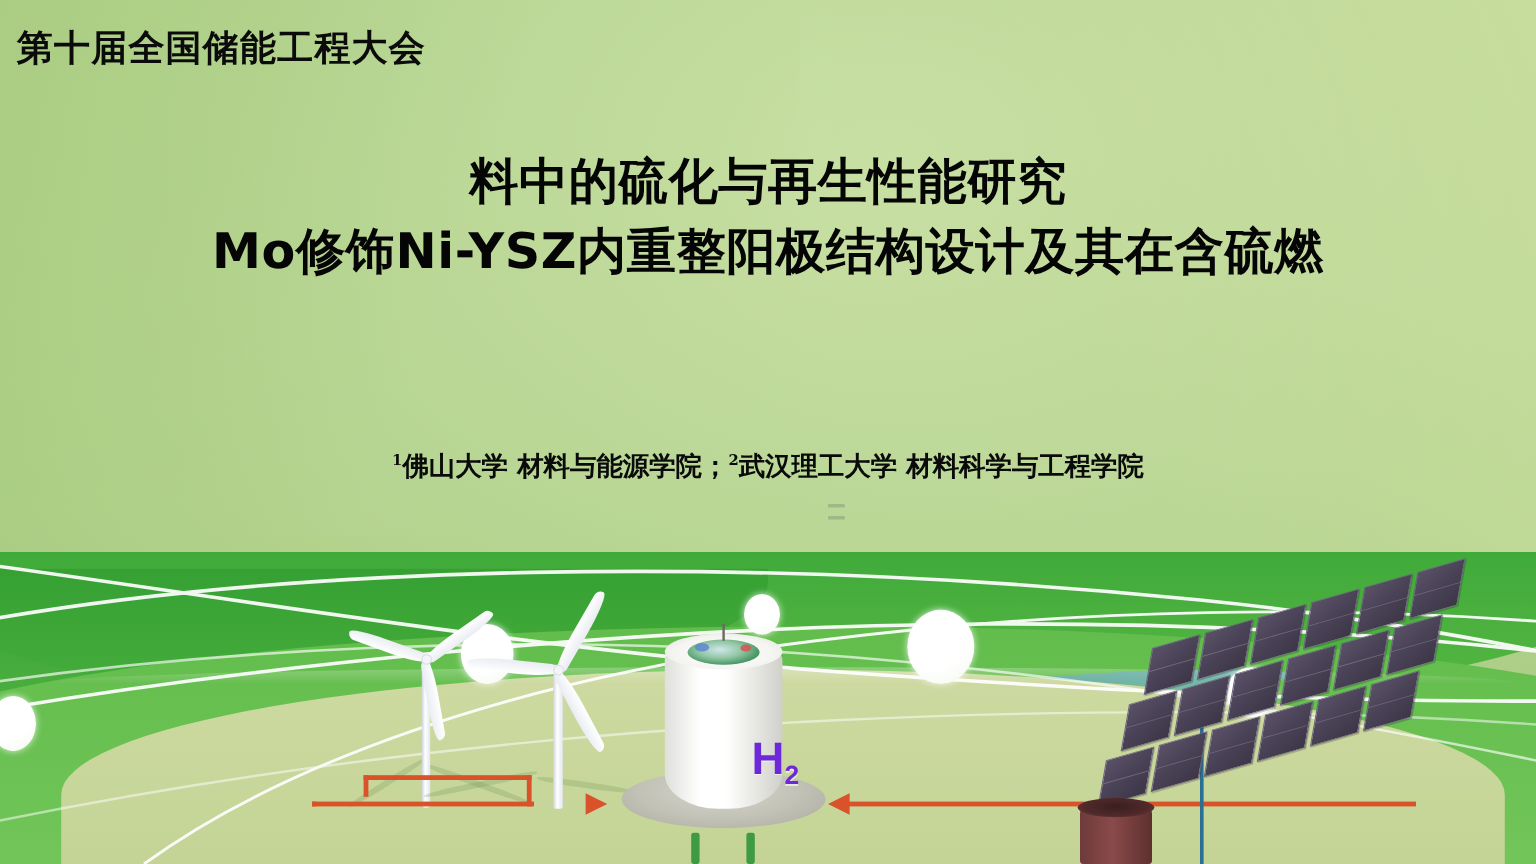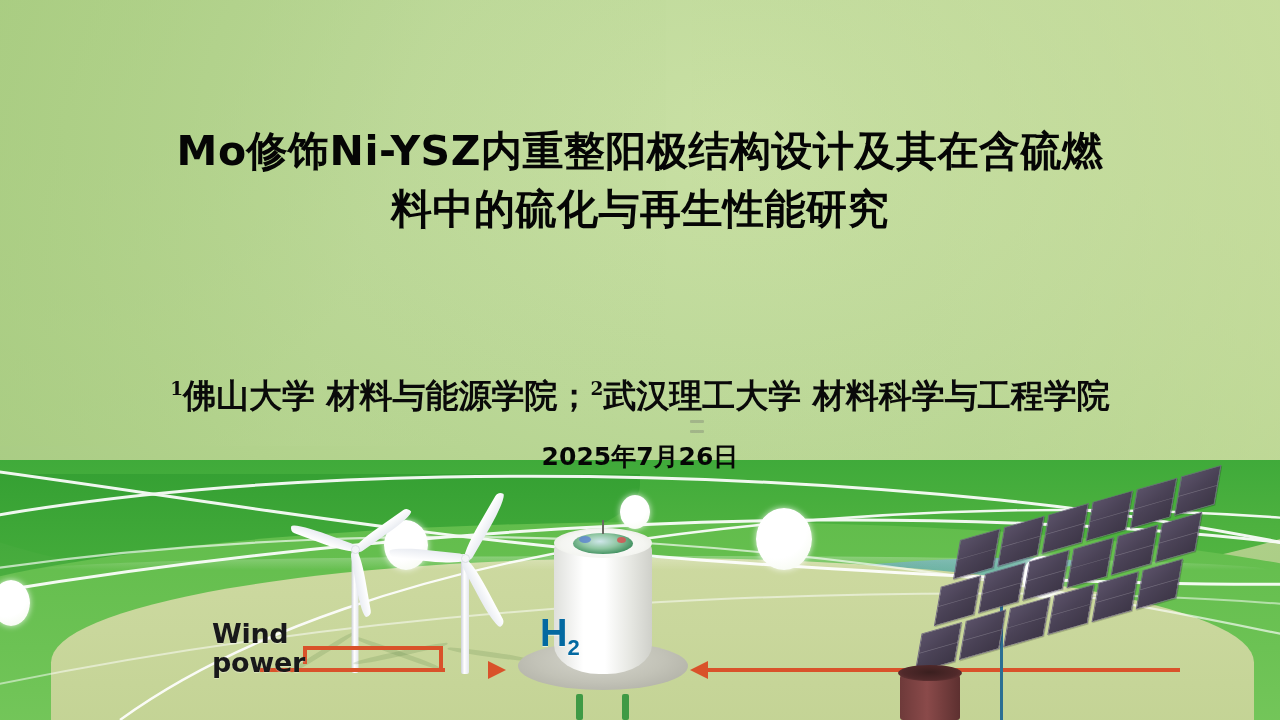--- a/index.html
+++ b/index.html
@@ -122,22 +122,22 @@
     background:rgba(90,130,210,.8);
   }
   .tank-inner:before{
     content:"";position:absolute;right:7px;top:4px;width:9px;height:6px;border-radius:50%;
     background:rgba(214,84,84,.85);
   }
   .tank-rod{
     position:absolute;left:62px;top:0px;width:2px;height:14px;background:#6a6a63;
   }
   .h2{
-    position:absolute;left:0;right:0;top:94px;text-align:left;
-    color:#0369a1;font-weight:bold;font-size:38px;line-height:1;
+    position:absolute;left:0;right:0;top:94px;text-align:right;
+    color:#6d28d9;font-weight:bold;font-size:38px;line-height:1;
     text-shadow:0 1px 0 rgba(255,255,255,.6);
     font-family:"Liberation Sans",sans-serif;
   }
   .h2 sub{font-size:22px;}
   .leg{
     position:absolute;width:7px;height:26px;background:#3f9a45;bottom:-20px;border-radius:2px;
   }
 
   
   .orange{background:#d9522a;position:absolute;}
@@ -185,21 +185,21 @@
     font-size:41px;line-height:1.42;letter-spacing:.5px;
     font-family:"DejaVu Sans","Liberation Sans",sans-serif;
   }
   .authors{
     position:absolute;left:60px;right:60px;top:303px;
     text-align:center;color:#0a0a0a;font-size:29px;font-weight:bold;
     font-family:"DejaVu Serif","Liberation Serif",serif;
   }
   .affil{
     position:absolute;left:40px;right:40px;top:374px;
-    text-align:center;color:#0a0a0a;font-size:33px;font-weight:bold;
+    text-align:center;color:#0a0a0a;font-size:22px;font-weight:bold;
     font-family:"DejaVu Serif","Liberation Serif",serif;
   }
   .date{
     position:absolute;left:0;right:0;top:440px;
     text-align:center;color:#060606;font-size:25px;font-weight:bold;
     font-family:"DejaVu Sans","Liberation Sans",sans-serif;
   }
   sup{font-size:.56em;vertical-align:super;font-weight:bold;}
   .caption{
     position:absolute;color:#18181a;font-weight:bold;
@@ -347,36 +347,32 @@
     <div class="tank-base"></div>
     <div class="tank-body"></div>
     <div class="tank-top"></div>
     <div class="tank-inner"></div>
     <div class="tank-rod"></div>
     <div class="h2">
       <span>H</span><sub>2</sub>
     </div>
   </div>
 
-  <div class="caption cap-wind">
-    <div>Wind</div>
-    <div>power</div>
-  </div>
-
+
+  <div class="conf">第十届全国储能工程大会</div>
 
   <div class="title">
+    <div>料中的硫化与再生性能研究</div>
     <div>Mo修饰Ni-YSZ内重整阳极结构设计及其在含硫燃</div>
-    <div>料中的硫化与再生性能研究</div>
   </div>
 
 
   <div class="affil">
     <sup>1</sup><span>佛山大学 材料与能源学院；</span><sup>2</sup><span>武汉理工大学 材料科学与工程学院</span>
   </div>
 
   <div class="ghost">
     <span></span>
     <span></span>
   </div>
 
-  <div class="date">2025年7月26日</div>
 
 </div>
 
 </body></html>

